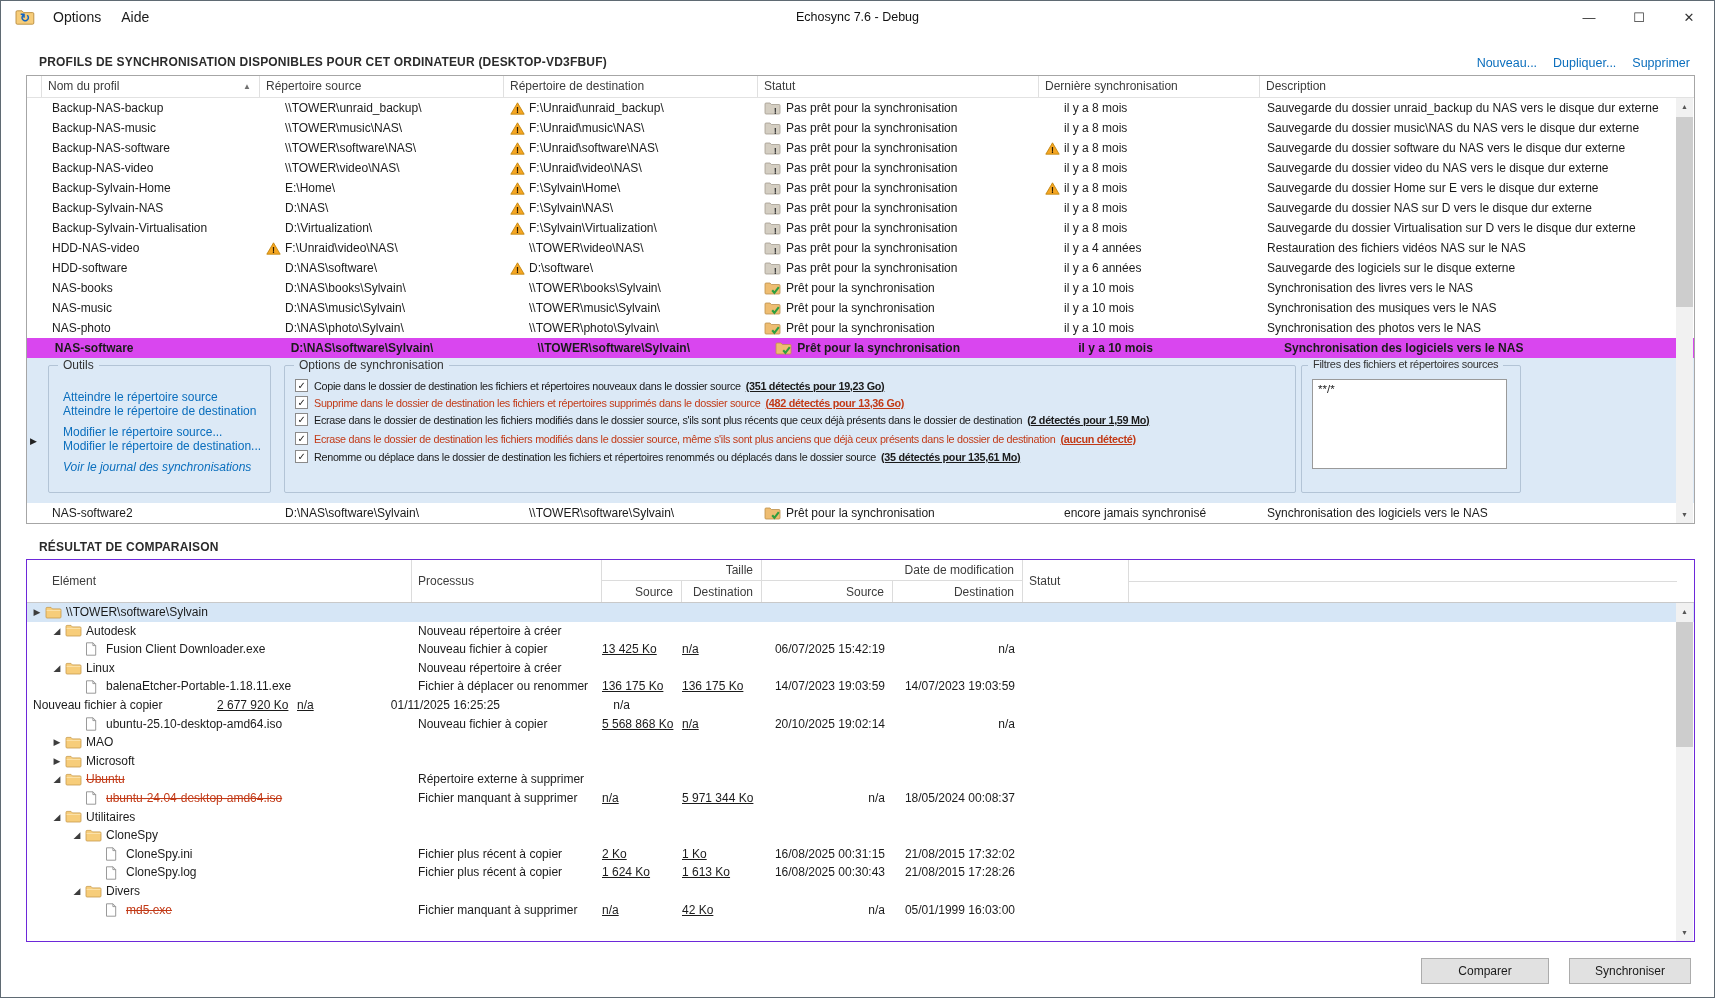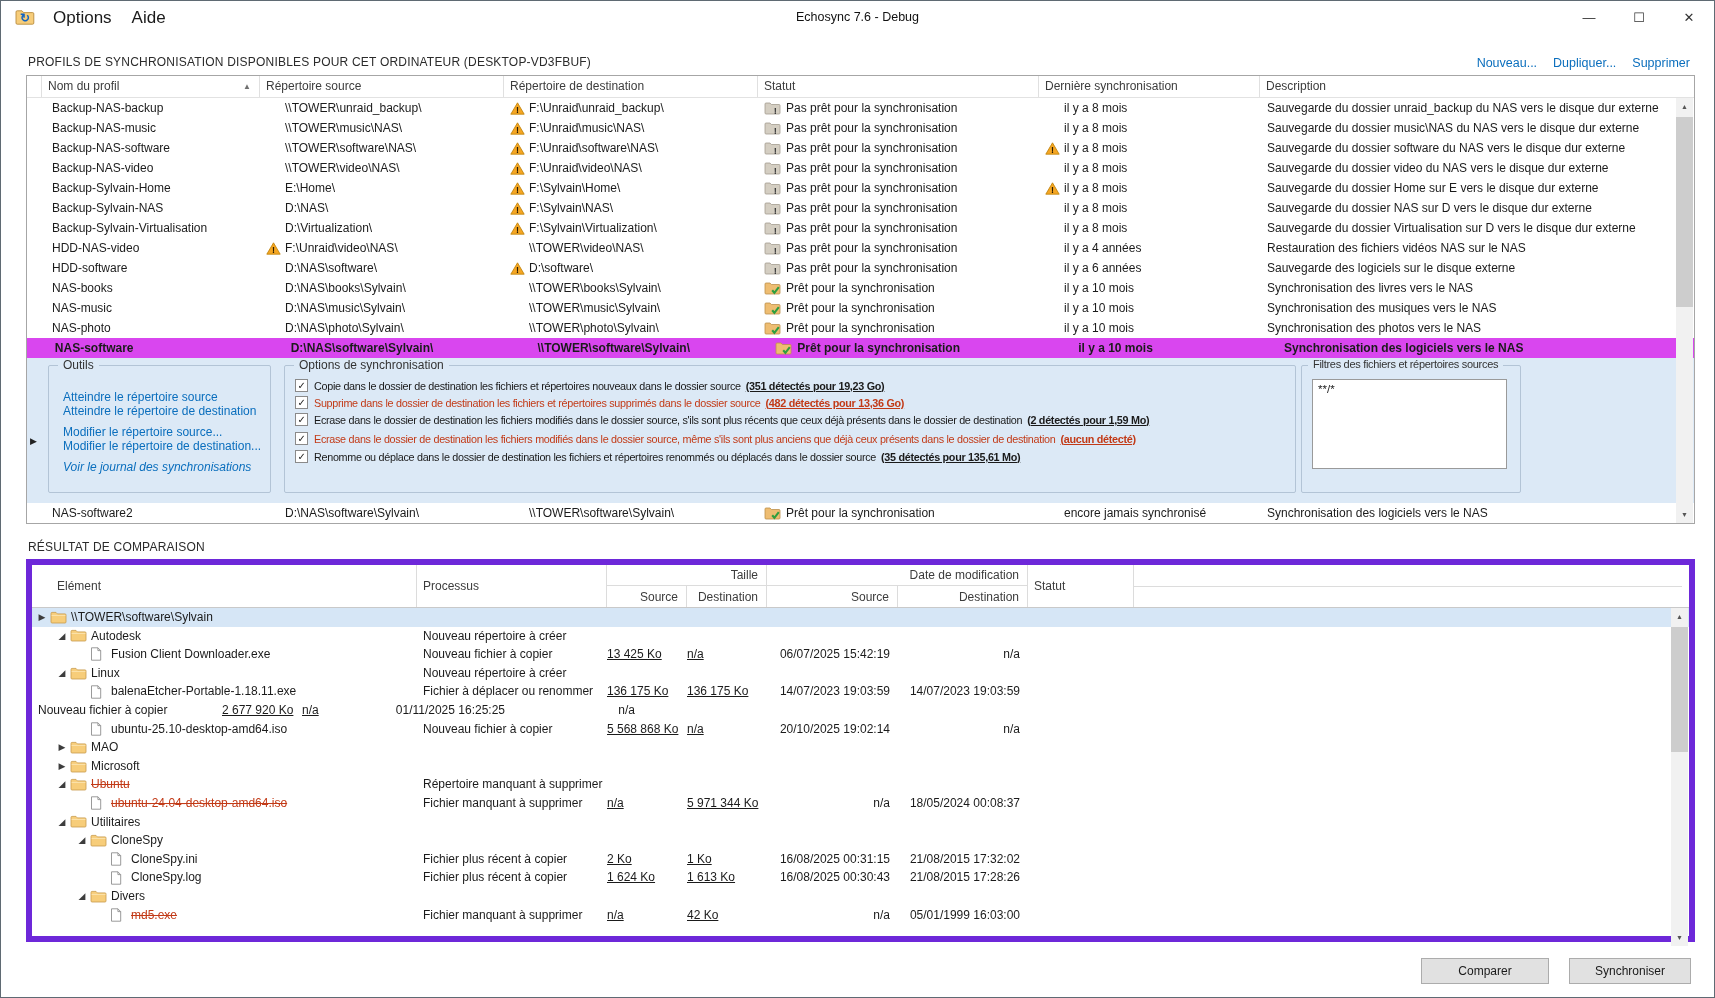--- a/index.html
+++ b/index.html
@@ -5,26 +5,26 @@
   html,body{margin:0;padding:0;background:#8b9299;}
   .window{position:relative;width:1715px;height:998px;background:#fff;
     font-family:"Liberation Sans",sans-serif;color:#1b1b1b;border:1px solid #5f6a73;
     box-sizing:border-box;overflow:hidden;}
   
   .titlebar{position:absolute;top:0;left:0;right:0;height:33px;background:#fff;}
   .tb-title{position:absolute;left:0;right:0;top:0;height:33px;line-height:33px;
     text-align:center;font-size:12.5px;color:#111;}
   .app-icon{position:absolute;left:14px;top:8px;width:20px;height:17px;}
   .menu{position:absolute;left:42px;top:0;height:33px;display:flex;align-items:center;}
-  .menu-item{padding:0 10px;font-size:17px;color:#1a1a1a;height:33px;line-height:33px;}
+  .menu-item{padding:0 10px;font-size:14px;color:#1a1a1a;height:33px;line-height:33px;}
   .win-controls{position:absolute;right:0;top:0;height:33px;display:flex;}
   .win-btn{width:50px;height:33px;display:flex;align-items:center;justify-content:center;
     font-size:13px;color:#333;}
   
-  .section-title{position:absolute;left:27px;font-size:12px;font-weight:normal;color:#2b2b2b;letter-spacing:.2px;}
+  .section-title{position:absolute;left:38px;font-size:12px;font-weight:bold;color:#2b2b2b;letter-spacing:.2px;}
   .profiles-actions{position:absolute;top:55px;right:24px;display:flex;gap:16px;font-size:12.5px;}
   .link{color:#0a6ebd;cursor:pointer;}
   
   .profiles-table{position:absolute;left:25px;top:74px;width:1669px;height:449px;
     border:1px solid #a6a6a6;box-sizing:border-box;background:#fff;font-size:12px;}
   .pt-header{display:flex;height:21px;line-height:21px;color:#3c3c3c;border-bottom:1px solid #e2e2e2;}
   .pt-header .hcell{box-sizing:border-box;padding-left:6px;border-right:1px solid #e0e0e0;overflow:hidden;white-space:nowrap;}
   .pt-header .hcell:last-child{border-right:none;}
   .sort-arrow{float:right;margin-right:8px;font-size:8px;color:#707070;}
   .c0{width:15px;} .c1{width:218px;} .c2{width:244px;} .c3{width:254px;}
@@ -53,21 +53,21 @@
     letter-spacing:-0.3px;white-space:nowrap;color:#1a1a1a;}
   .opt-line.red{color:#c23a17;}
   .cb{display:inline-flex;width:13px;height:13px;min-width:13px;background:#fff;border:1px solid #8a8a8a;
     box-sizing:border-box;align-items:center;justify-content:center;font-size:10px;color:#222;margin-right:6px;line-height:11px;}
   .opt-text{margin-right:5px;}
   .opt-count{font-weight:bold;text-decoration:underline;}
   .filter-box{position:absolute;left:10px;top:13px;width:195px;height:90px;background:#fff;
     border:1px solid #9a9a9a;box-sizing:border-box;font-size:11.5px;padding:3px 5px;}
   
   .cmp-table{position:absolute;left:25px;top:558px;width:1669px;height:383px;
-    border:6px solid #6d28d9;box-sizing:border-box;background:#fff;font-size:12px;}
+    border:1px solid #6d28d9;box-sizing:border-box;background:#fff;font-size:12px;}
   .cmp-header{position:relative;height:42px;border-bottom:1px solid #c9c9c9;color:#3c3c3c;}
   .cmp-header .hc{position:absolute;box-sizing:border-box;white-space:nowrap;overflow:hidden;}
   .hc.tall{top:0;height:42px;border-right:1px solid #dcdcdc;display:flex;align-items:center;}
   .hc.grp{top:0;height:21px;border-right:1px solid #dcdcdc;border-bottom:1px solid #dcdcdc;
     display:flex;align-items:center;justify-content:flex-end;padding-right:8px;}
   .hc.sub{top:21px;height:21px;border-right:1px solid #dcdcdc;display:flex;align-items:center;
     justify-content:flex-end;padding-right:8px;}
   .cmp-row{display:flex;height:18.6px;line-height:18.6px;white-space:nowrap;}
   .cmp-row>div{box-sizing:border-box;overflow:hidden;}
   .m0{width:385px;display:flex;align-items:center;}
@@ -807,21 +807,21 @@
             <span class="indent" style="width: 22px;"></span>
             <span class="texp">◢</span>
             <span class="ticon">
               <svg width="17" height="13" viewBox="0 0 17 13">
                 <path d="M1 2.4 Q1 1.4 2 1.4 L6 1.4 L7.4 2.9 L15 2.9 Q16 2.9 16 3.9 L16 11 Q16 12 15 12 L2 12 Q1 12 1 11 Z" fill="#f7cd7a" stroke="#c89a4b" stroke-width="0.8"></path>
                 <path d="M1.6 4.4 L15.4 4.4" stroke="#fbe3ae" stroke-width="1"></path>
               </svg>
             </span>
             <span class="tlabel">Ubuntu</span>
           </div>
-          <div class="m1">Répertoire manquant à supprimer</div>
+          <div class="m1">Répertoire externe à supprimer</div>
           <div class="m2"></div>
           <div class="m3"></div>
           <div class="m4"></div>
           <div class="m5"></div>
           <div class="m6"></div>
           <div class="m7"></div>
         </div>
         <div class="cmp-row deleted">
           <div class="m0">
             <span class="indent" style="width: 42px;"></span>

